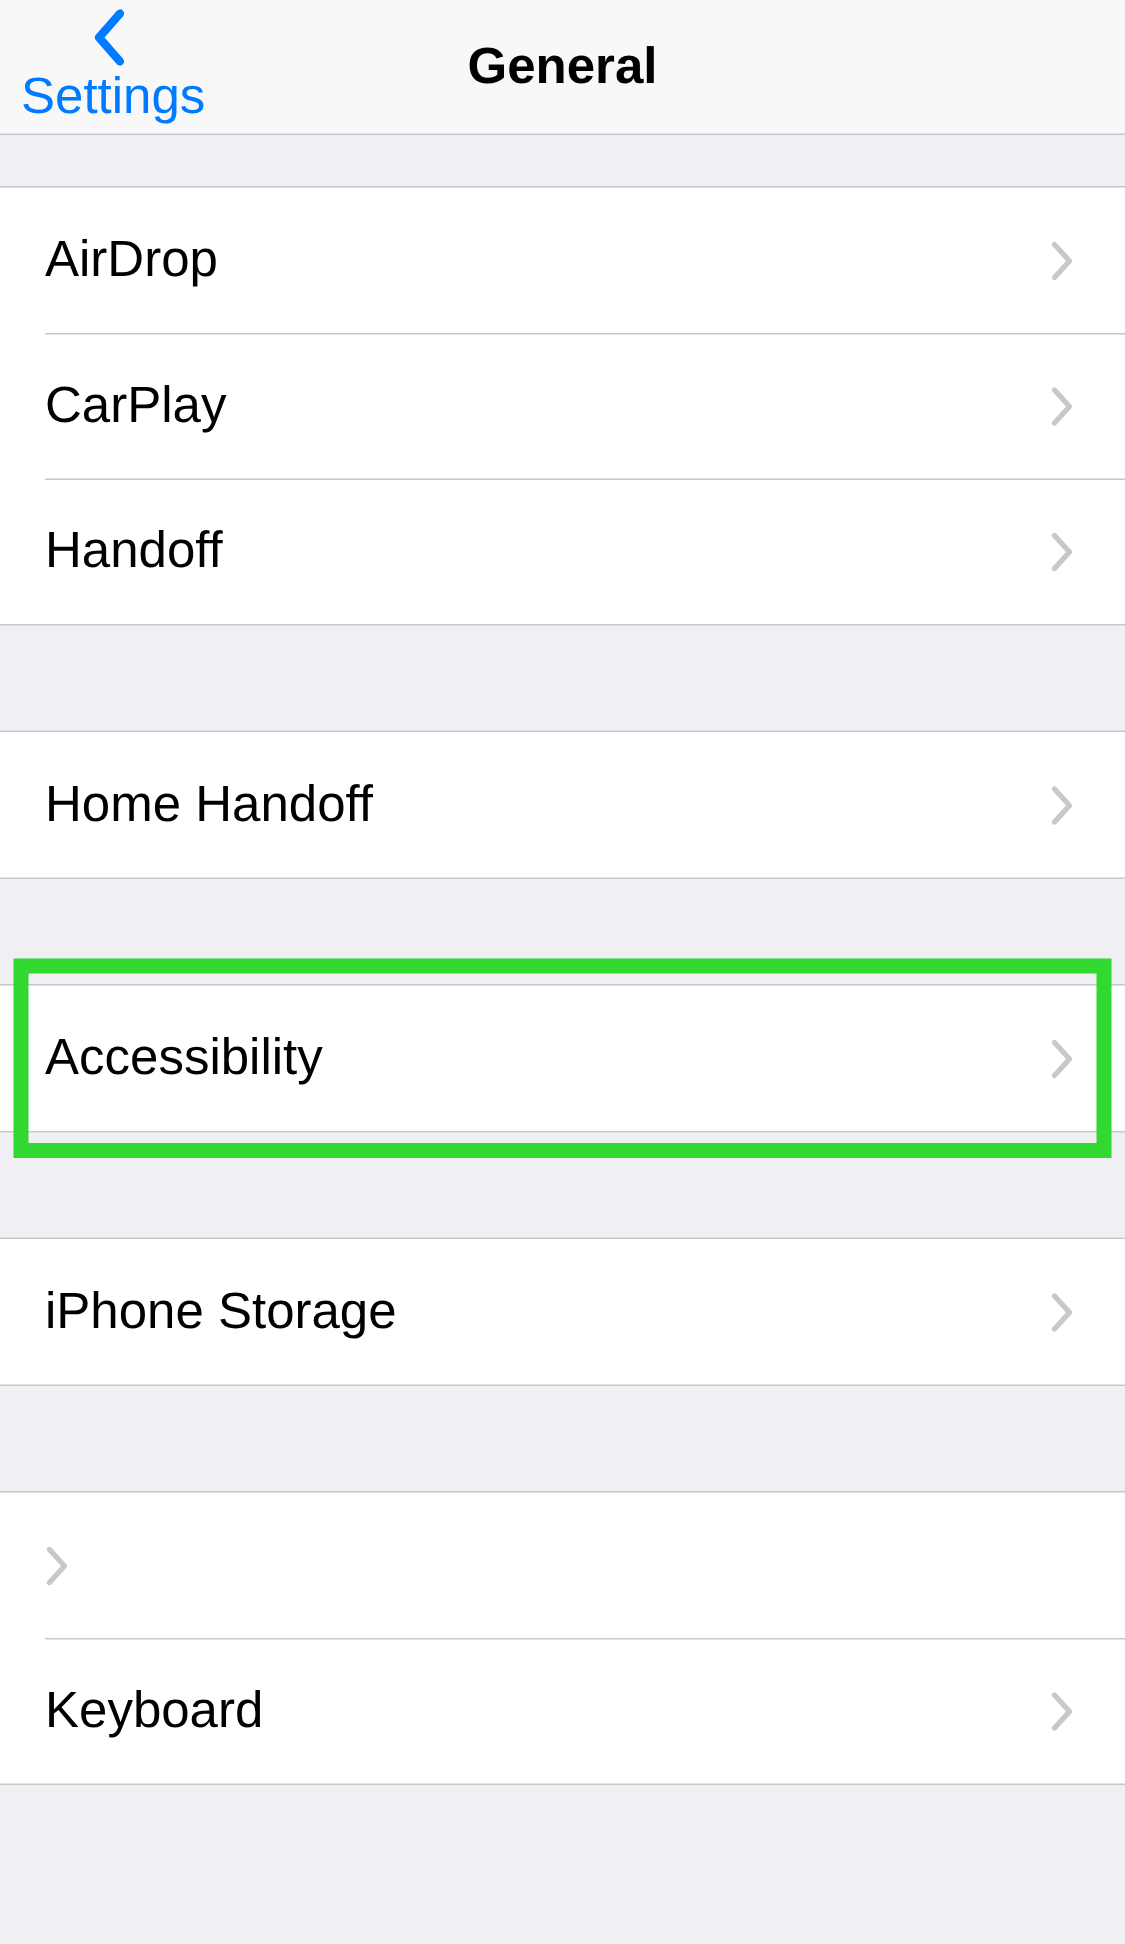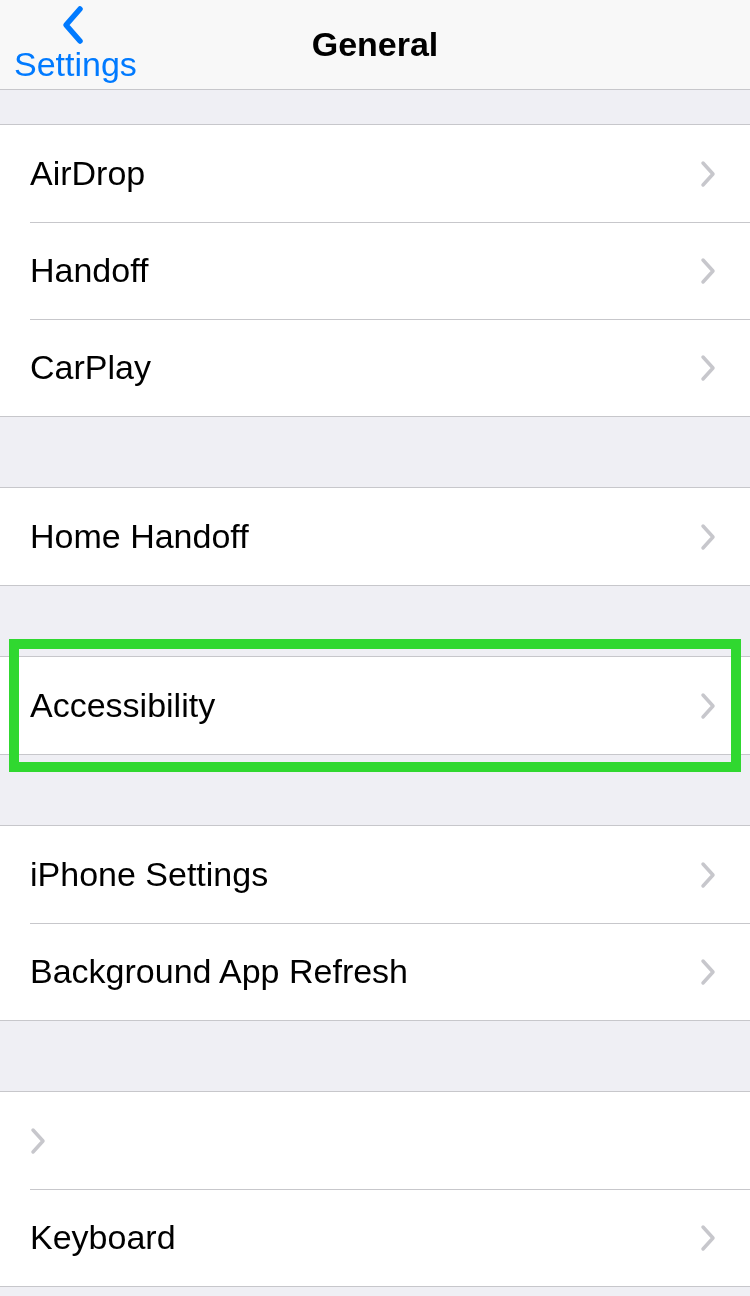--- a/index.html
+++ b/index.html
@@ -129,29 +129,29 @@
 <div class="section">
   <div class="row">
     <span class="row-label">AirDrop</span>
     <span class="chevron">
         <svg viewBox="0 0 16 28">
           <polyline points="3,3 13,14 3,25" fill="none" stroke="#c7c7cc" stroke-width="3.5" stroke-linecap="round" stroke-linejoin="round"></polyline>
         </svg>
       </span>
   </div>
   <div class="row">
+    <span class="row-label">CarPlay</span>
+    <span class="chevron">
+        <svg viewBox="0 0 16 28">
+          <polyline points="3,3 13,14 3,25" fill="none" stroke="#c7c7cc" stroke-width="3.5" stroke-linecap="round" stroke-linejoin="round"></polyline>
+        </svg>
+      </span>
+  </div>
+  <div class="row">
     <span class="row-label">Handoff</span>
-    <span class="chevron">
-        <svg viewBox="0 0 16 28">
-          <polyline points="3,3 13,14 3,25" fill="none" stroke="#c7c7cc" stroke-width="3.5" stroke-linecap="round" stroke-linejoin="round"></polyline>
-        </svg>
-      </span>
-  </div>
-  <div class="row">
-    <span class="row-label">CarPlay</span>
     <span class="chevron">
         <svg viewBox="0 0 16 28">
           <polyline points="3,3 13,14 3,25" fill="none" stroke="#c7c7cc" stroke-width="3.5" stroke-linecap="round" stroke-linejoin="round"></polyline>
         </svg>
       </span>
   </div>
 </div>
 
 <div class="group-spacer-large"></div>
 
@@ -179,29 +179,21 @@
         </span>
     </div>
   </div>
   <div class="highlight-box"></div>
 </div>
 
 <div class="group-spacer-large"></div>
 
 <div class="section">
   <div class="row">
-    <span class="row-label">iPhone Settings</span>
-    <span class="chevron">
-        <svg viewBox="0 0 16 28">
-          <polyline points="3,3 13,14 3,25" fill="none" stroke="#c7c7cc" stroke-width="3.5" stroke-linecap="round" stroke-linejoin="round"></polyline>
-        </svg>
-      </span>
-  </div>
-  <div class="row">
-    <span class="row-label">Background App Refresh</span>
+    <span class="row-label">iPhone Storage</span>
     <span class="chevron">
         <svg viewBox="0 0 16 28">
           <polyline points="3,3 13,14 3,25" fill="none" stroke="#c7c7cc" stroke-width="3.5" stroke-linecap="round" stroke-linejoin="round"></polyline>
         </svg>
       </span>
   </div>
 </div>
 
 <div class="group-spacer-large"></div>
 

